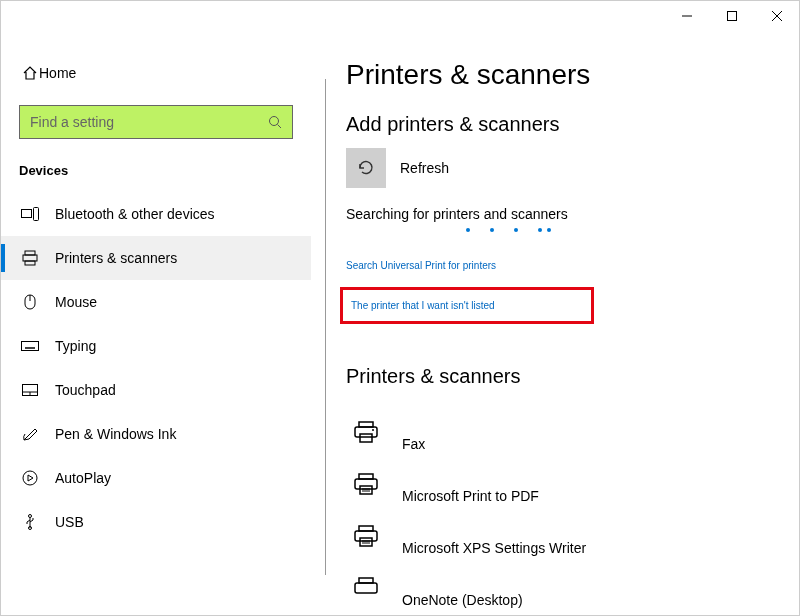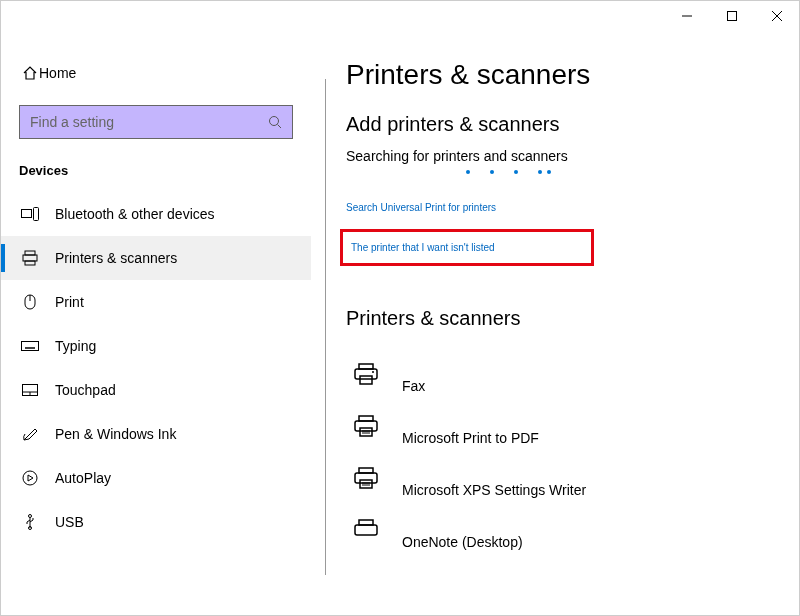--- a/index.html
+++ b/index.html
@@ -65,21 +65,21 @@
       margin-top: 12px;
     }
     .search-box {
       margin: 10px 18px 18px 18px;
       height: 34px;
       border: 1px solid #666;
       display: flex;
       align-items: center;
       padding: 0 10px;
       justify-content: space-between;
-      background: #c4b5fd;
+      background: #bef264;
       text-align: center;
     }
     .search-box span.placeholder {
       color: #666;
       font-size: 14px;
     }
     .section-title {
       font-weight: 600;
       font-size: 13px;
       padding: 6px 18px 14px 18px;
@@ -265,21 +265,21 @@
           </span>
         <span>Printers &amp; scanners</span>
       </div>
       <div class="nav-item">
         <span class="nav-icon">
             <svg width="12" height="16" viewBox="0 0 12 16">
               <rect x="1" y="1" width="10" height="14" rx="5" stroke="#000" fill="none"></rect>
               <line x1="6" y1="1" x2="6" y2="7" stroke="#000"></line>
             </svg>
           </span>
-        <span>Print</span>
+        <span>Mouse</span>
       </div>
       <div class="nav-item">
         <span class="nav-icon">
             <svg width="18" height="10" viewBox="0 0 18 10">
               <rect x="0.5" y="0.5" width="17" height="9" stroke="#000" fill="none"></rect>
               <line x1="3" y1="3" x2="3" y2="3" stroke="#000" stroke-width="2"></line>
               <line x1="6" y1="3" x2="6" y2="3" stroke="#000" stroke-width="2"></line>
               <line x1="9" y1="3" x2="9" y2="3" stroke="#000" stroke-width="2"></line>
               <line x1="12" y1="3" x2="12" y2="3" stroke="#000" stroke-width="2"></line>
               <line x1="15" y1="3" x2="15" y2="3" stroke="#000" stroke-width="2"></line>
@@ -330,20 +330,29 @@
       </div>
     </div>
   </div>
 
   <div class="divider-vert"></div>
 
   <div class="main">
     <div class="h1">Printers &amp; scanners</div>
     <div class="h2">Add printers &amp; scanners</div>
 
+    <div class="refresh-row">
+      <div class="refresh-btn">
+        <svg width="20" height="20" viewBox="0 0 20 20">
+            <path d="M4 10 A6 6 0 1 1 6 14" stroke="#333" fill="none" stroke-width="1.5"></path>
+            <path d="M4 6 L4 10 L8 10" stroke="#333" fill="none" stroke-width="1.5"></path>
+          </svg>
+      </div>
+      <span style="font-size:14px">Refresh</span>
+    </div>
 
     <div class="searching-text">Searching for printers and scanners</div>
     <div class="dots">
       <div class="dot"></div>
       <div class="dot"></div>
       <div class="dot"></div>
       <div class="pair">
           <div class="dot"></div>
           <div class="dot"></div>
         </div>

